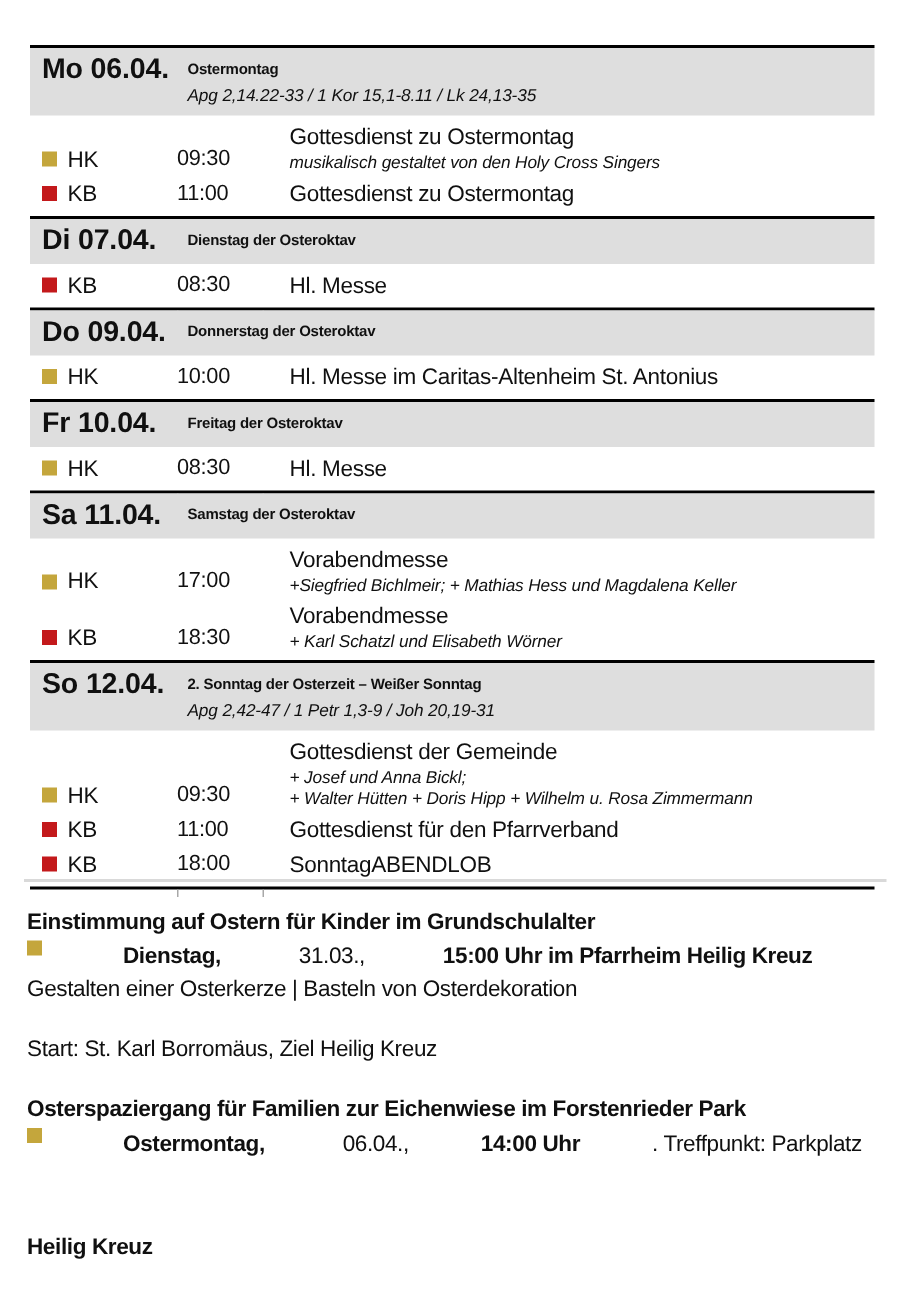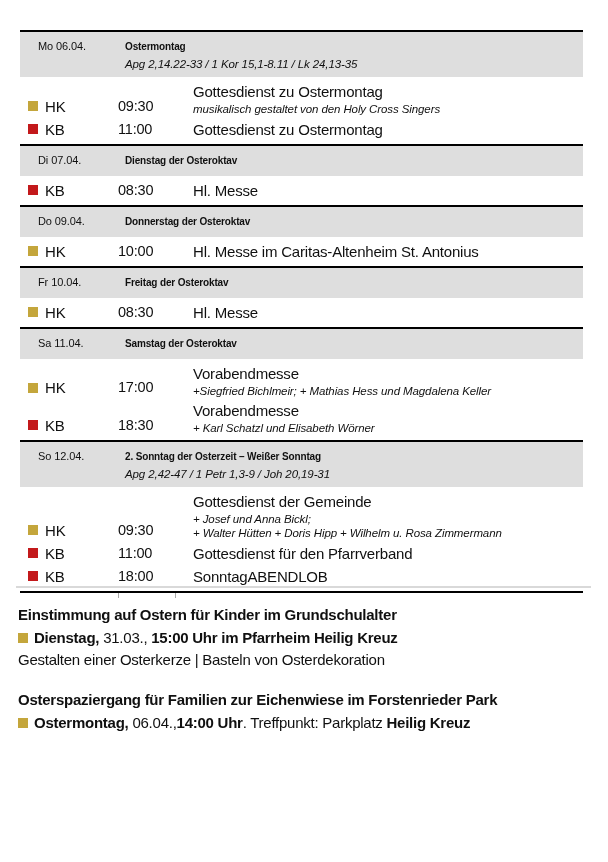--- a/index.html
+++ b/index.html
@@ -54,24 +54,24 @@
   .tick.c2 { left: 155px; }
 
   .dayhead {
     background: #dedede;
     display: flex;
     align-items: flex-start;
     padding: 5px 0 6px 0;
   }
   .dayhead .date {
     width: 98px;
-    padding-left: 18px;
+    padding-left: 8px;
     box-sizing: border-box;
-    font-size: 11px;
-    font-weight: normal;
+    font-size: 19px;
+    font-weight: bold;
     letter-spacing: -0.1px;
     line-height: 19px;
   }
   .dayhead .titlewrap {
     flex: 1;
     padding-left: 7px;
   }
   .dayhead .title {
     font-size: 10px;
     font-weight: bold;
@@ -152,23 +152,23 @@
     font-weight: bold;
     line-height: 21px;
     letter-spacing: -0.25px;
     margin-bottom: 2px;
   }
   .ann-when {
     font-size: 15px;
     line-height: 21px;
     letter-spacing: -0.25px;
     display: flex;
-    align-items: center;
     flex-wrap: wrap;
     margin-bottom: 1px;
+    gap: 48px;
   }
   .ann-when .marker { margin-right: 6px; }
   .ann-when .marker + .marker { margin-left: -2px; }
   .ann-when b { font-weight: bold; }
   .ann-detail {
     font-size: 15px;
     line-height: 21px;
     letter-spacing: -0.25px;
   }
   .seg { white-space: pre; }
@@ -374,20 +374,21 @@
         <div class="ann-head">Einstimmung auf Ostern für Kinder im Grundschulalter</div>
         <div class="ann-when">
           <span class="marker" style="background: rgb(196, 166, 60);"></span>
           <b class="seg">Dienstag,</b>
           <span class="seg"> 31.03., </span>
           <b class="seg">15:00 Uhr im Pfarrheim Heilig Kreuz</b>
         </div>
         <div class="ann-detail">Gestalten einer Osterkerze | Basteln von Osterdekoration</div>
       </div>
       <div class="ann-block">
+        <div class="ann-detail">Start: St. Karl Borromäus, Ziel Heilig Kreuz</div>
       </div>
       <div class="ann-block">
         <div class="ann-head">Osterspaziergang für Familien zur Eichenwiese im Forstenrieder Park</div>
         <div class="ann-when">
           <span class="marker" style="background: rgb(196, 166, 60);"></span>
           <b class="seg">Ostermontag,</b>
           <span class="seg"> 06.04.,</span>
           <b class="seg">14:00 Uhr</b>
           <span class="seg">. Treffpunkt: Parkplatz </span>
           <b class="seg">Heilig Kreuz</b>

